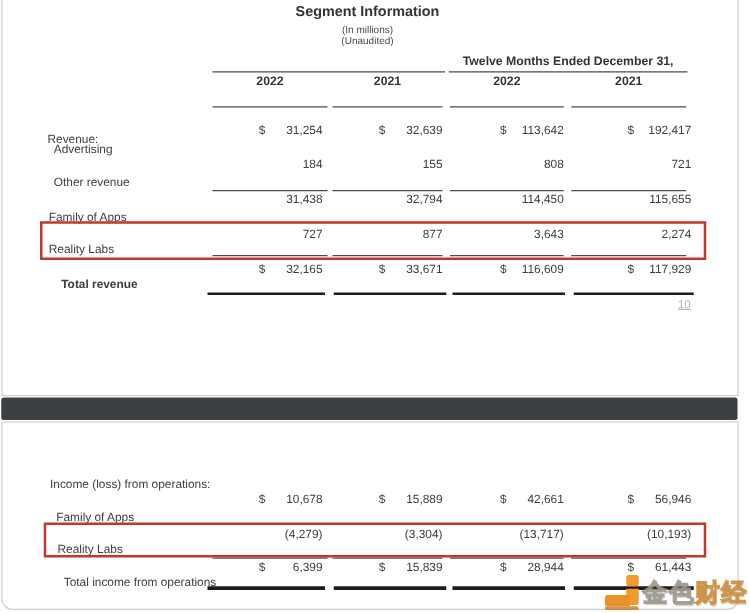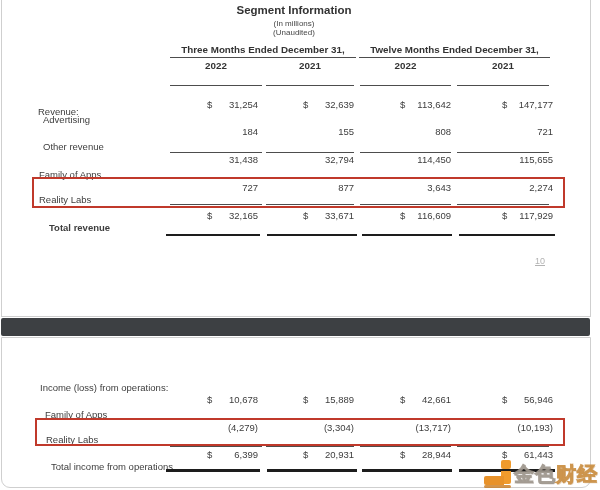--- a/index.html
+++ b/index.html
@@ -47,21 +47,21 @@
   .cell .num{margin-left:auto;}
   .c1{left:207px;width:51px;} .c2{left:303px;width:51px;} .c3{left:400px;width:51px;} .c4{left:502px;width:51px;}
   .ty1{top:99px;} .ty2{top:126px;} .ty3{top:154px;} .ty4{top:182px;} .ty5{top:210px;}
   .oy1{top:394px;} .oy2{top:422px;} .oy3{top:449px;}
 
   
   .hl{position:absolute;border:2px solid #c0392b;box-sizing:border-box;background:transparent;}
   .hl1{left:32px;top:177px;width:533px;height:31px;}
   .hl2{left:35px;top:418px;width:530px;height:28px;}
 
-  .pagenum{position:absolute;left:535px;top:256px;width:25px;text-align:left;font-size:9px;color:#b3b3b3;text-decoration:underline;}
+  .pagenum{position:absolute;left:535px;top:238px;width:25px;text-align:center;font-size:9px;color:#b3b3b3;text-decoration:underline;}
 
   
   .wm{position:absolute;left:483px;top:459px;width:115px;height:31px;}
   .wm-logo{position:absolute;left:0;top:0;width:30px;height:30px;}
   .wm-logo .dot{position:absolute;left:18px;top:1px;width:10px;height:9px;background:#f09b2d;border-radius:2px;}
   .wm-logo .stem{position:absolute;left:18px;top:12px;width:10px;height:13px;background:#f09b2d;border-radius:0 0 2px 0;}
   .wm-logo .foot{position:absolute;left:1px;top:17px;width:20px;height:9px;background:#e8922a;border-radius:2px 0 0 2px;}
   .wm-logo .shadow{position:absolute;left:1px;top:26px;width:27px;height:3px;background:#c97b1f;border-radius:2px;opacity:.8;}
   .wm-text{position:absolute;left:31px;top:2px;font-size:20px;font-weight:700;letter-spacing:1px;white-space:nowrap;
            font-family:"Liberation Sans","DejaVu Sans",sans-serif;}
@@ -74,21 +74,20 @@
 <div class="screen">
 
   <div class="page page1"></div>
   <div class="divider"></div>
   <div class="page page2"></div>
 
   <div class="doc-title">Segment Information</div>
   <div class="doc-sub sub1">(In millions)</div>
   <div class="doc-sub sub2">(Unaudited)</div>
 
-  <div class="grp g1">Three Months Ended December 31,</div>
   <div class="grp g2">Twelve Months Ended December 31,</div>
   <div class="rule sg1"></div>
   <div class="rule sg2"></div>
 
   <div class="yr yx1">2022</div>
   <div class="yr yx2">2021</div>
   <div class="yr yx3">2022</div>
   <div class="yr yx4">2021</div>
 
   <div class="rule rc1 rt-top"></div>
@@ -110,21 +109,21 @@
   <div class="cell c2 ty1">
       <span class="dollar">$</span>
       <span class="num">32,639</span>
     </div>
   <div class="cell c3 ty1">
       <span class="dollar">$</span>
       <span class="num">113,642</span>
     </div>
   <div class="cell c4 ty1">
       <span class="dollar">$</span>
-      <span class="num">147,177</span>
+      <span class="num">192,417</span>
     </div>
 
   <div class="cell c1 ty2">
       <span class="num">184</span>
     </div>
   <div class="cell c2 ty2">
       <span class="num">155</span>
     </div>
   <div class="cell c3 ty2">
       <span class="num">808</span>
@@ -233,21 +232,21 @@
   <div class="rule rc2 ot-m"></div>
   <div class="rule rc3 ot-m"></div>
   <div class="rule rc4 ot-m"></div>
 
   <div class="cell c1 oy3">
       <span class="dollar">$</span>
       <span class="num">6,399</span>
     </div>
   <div class="cell c2 oy3">
       <span class="dollar">$</span>
-      <span class="num">20,931</span>
+      <span class="num">15,839</span>
     </div>
   <div class="cell c3 oy3">
       <span class="dollar">$</span>
       <span class="num">28,944</span>
     </div>
   <div class="cell c4 oy3">
       <span class="dollar">$</span>
       <span class="num">61,443</span>
     </div>
 

